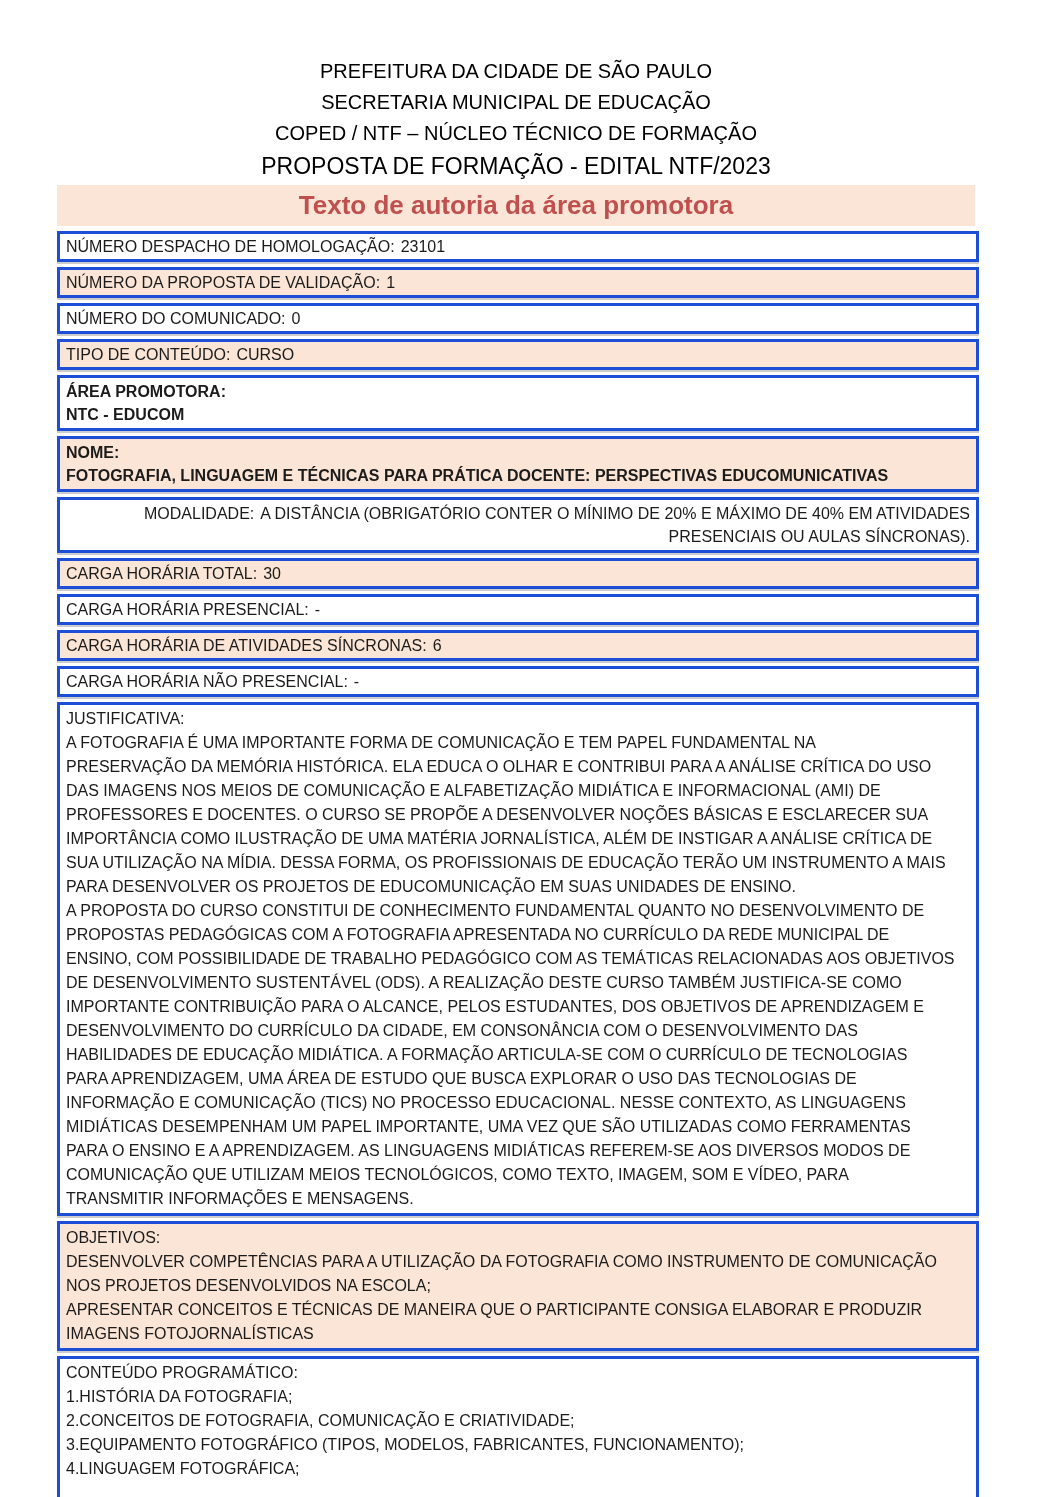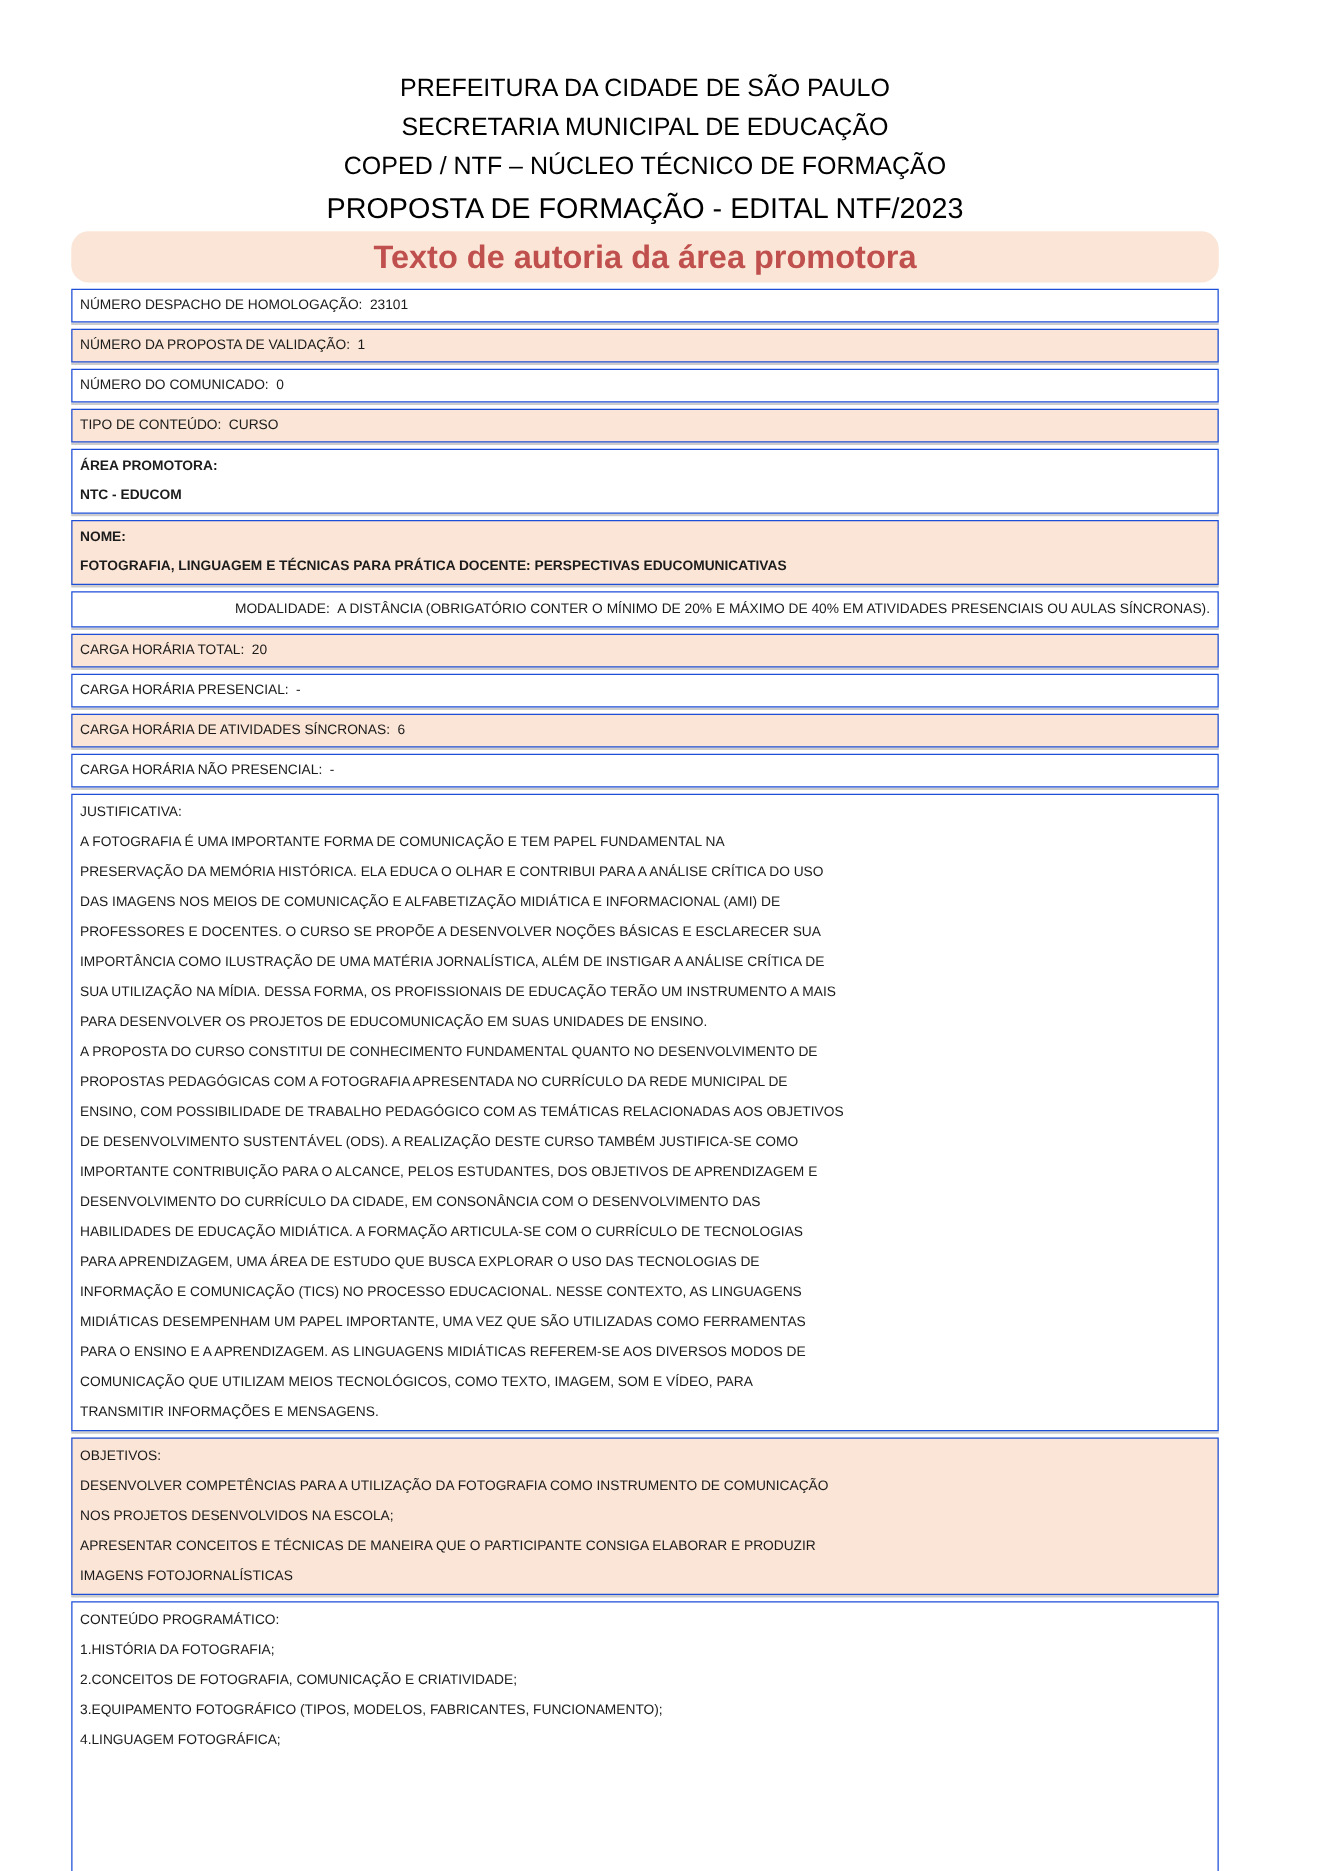--- a/index.html
+++ b/index.html
@@ -37,31 +37,30 @@
   .banner {
     width: 906px;
     margin-top: 2px;
     padding: 5px 6px 5px;
     background: #fbe5d6;
     text-align: center;
     font-size: 26px;
     line-height: 31px;
     font-weight: 700;
     color: #c0504d;
-    border-radius: 14px;
   }
   .rows { margin-top: 5px; }
   .row {
     width: 904px;
-    border: 1px solid #1d4ed8;
+    border: 3px solid #1d4ed8;
     box-shadow: 0 2px 0 #cccccc;
     margin-bottom: 5px;
     padding: 2px 6px;
     background: #ffffff;
-    font-size: 11px;
+    font-size: 16px;
     line-height: 21px;
   }
   .row.peach { background: #fbe5d6; }
   .row .value { margin-left: 6px; }
   .row.stack { line-height: 23px; font-weight: 700; }
   .row.wrap2 { line-height: 23px; text-align: right; }
   .row.para { line-height: 24px; }
   .row.para .lines { white-space: pre-line; }
   .row.last {
     min-height: 240px;
@@ -109,21 +108,21 @@
     <div class="row peach stack">
       <div class="lbl">NOME:</div>
       <div>FOTOGRAFIA, LINGUAGEM E TÉCNICAS PARA PRÁTICA DOCENTE: PERSPECTIVAS EDUCOMUNICATIVAS</div>
     </div>
 
     <div class="row wrap2">
       <span class="lbl">MODALIDADE:</span><span class="value">A DISTÂNCIA (OBRIGATÓRIO CONTER O MÍNIMO DE 20% E MÁXIMO DE 40% EM ATIVIDADES PRESENCIAIS OU AULAS SÍNCRONAS).</span>
     </div>
 
     <div class="row peach">
-      <span class="lbl">CARGA HORÁRIA TOTAL:</span><span class="value">20</span>
+      <span class="lbl">CARGA HORÁRIA TOTAL:</span><span class="value">30</span>
     </div>
 
     <div class="row">
       <span class="lbl">CARGA HORÁRIA PRESENCIAL:</span><span class="value">-</span>
     </div>
 
     <div class="row peach">
       <span class="lbl">CARGA HORÁRIA DE ATIVIDADES SÍNCRONAS:</span><span class="value">6</span>
     </div>
 

